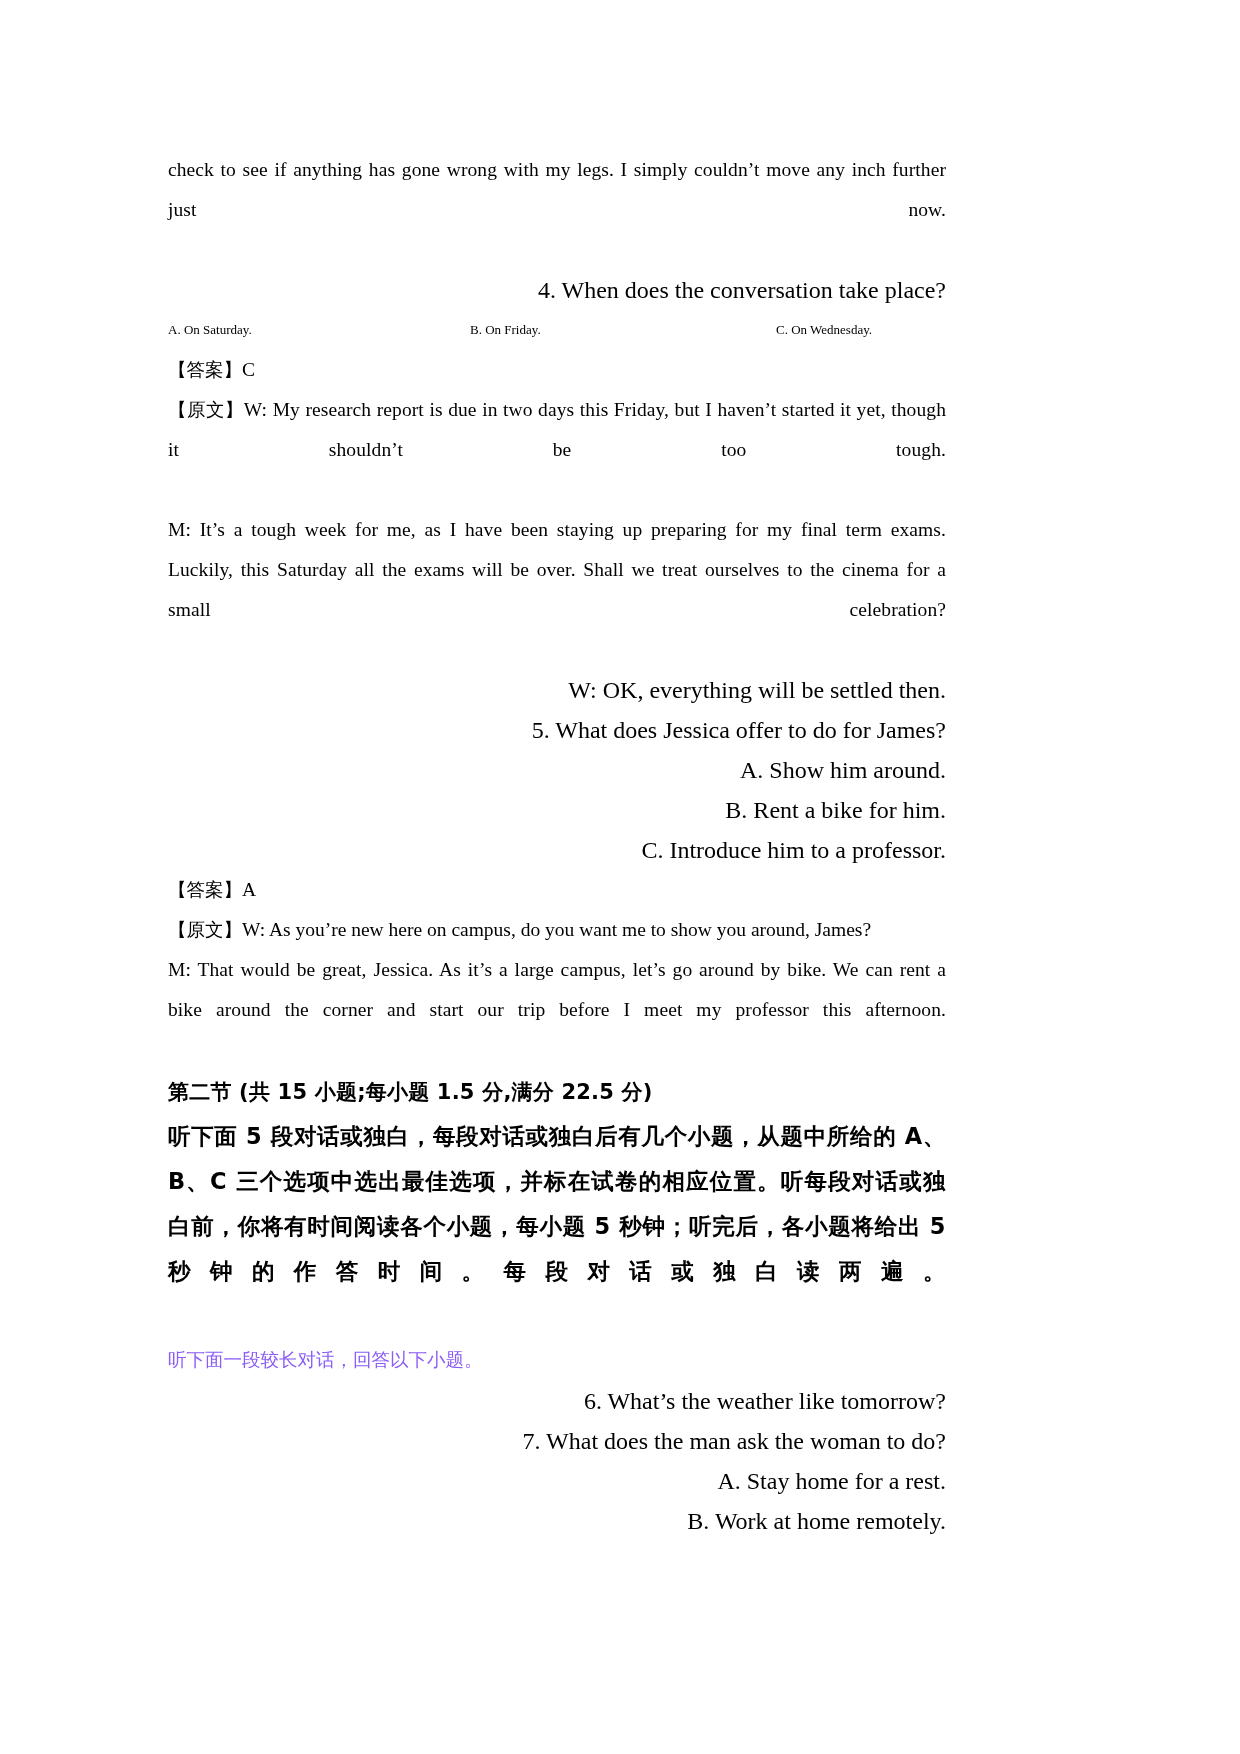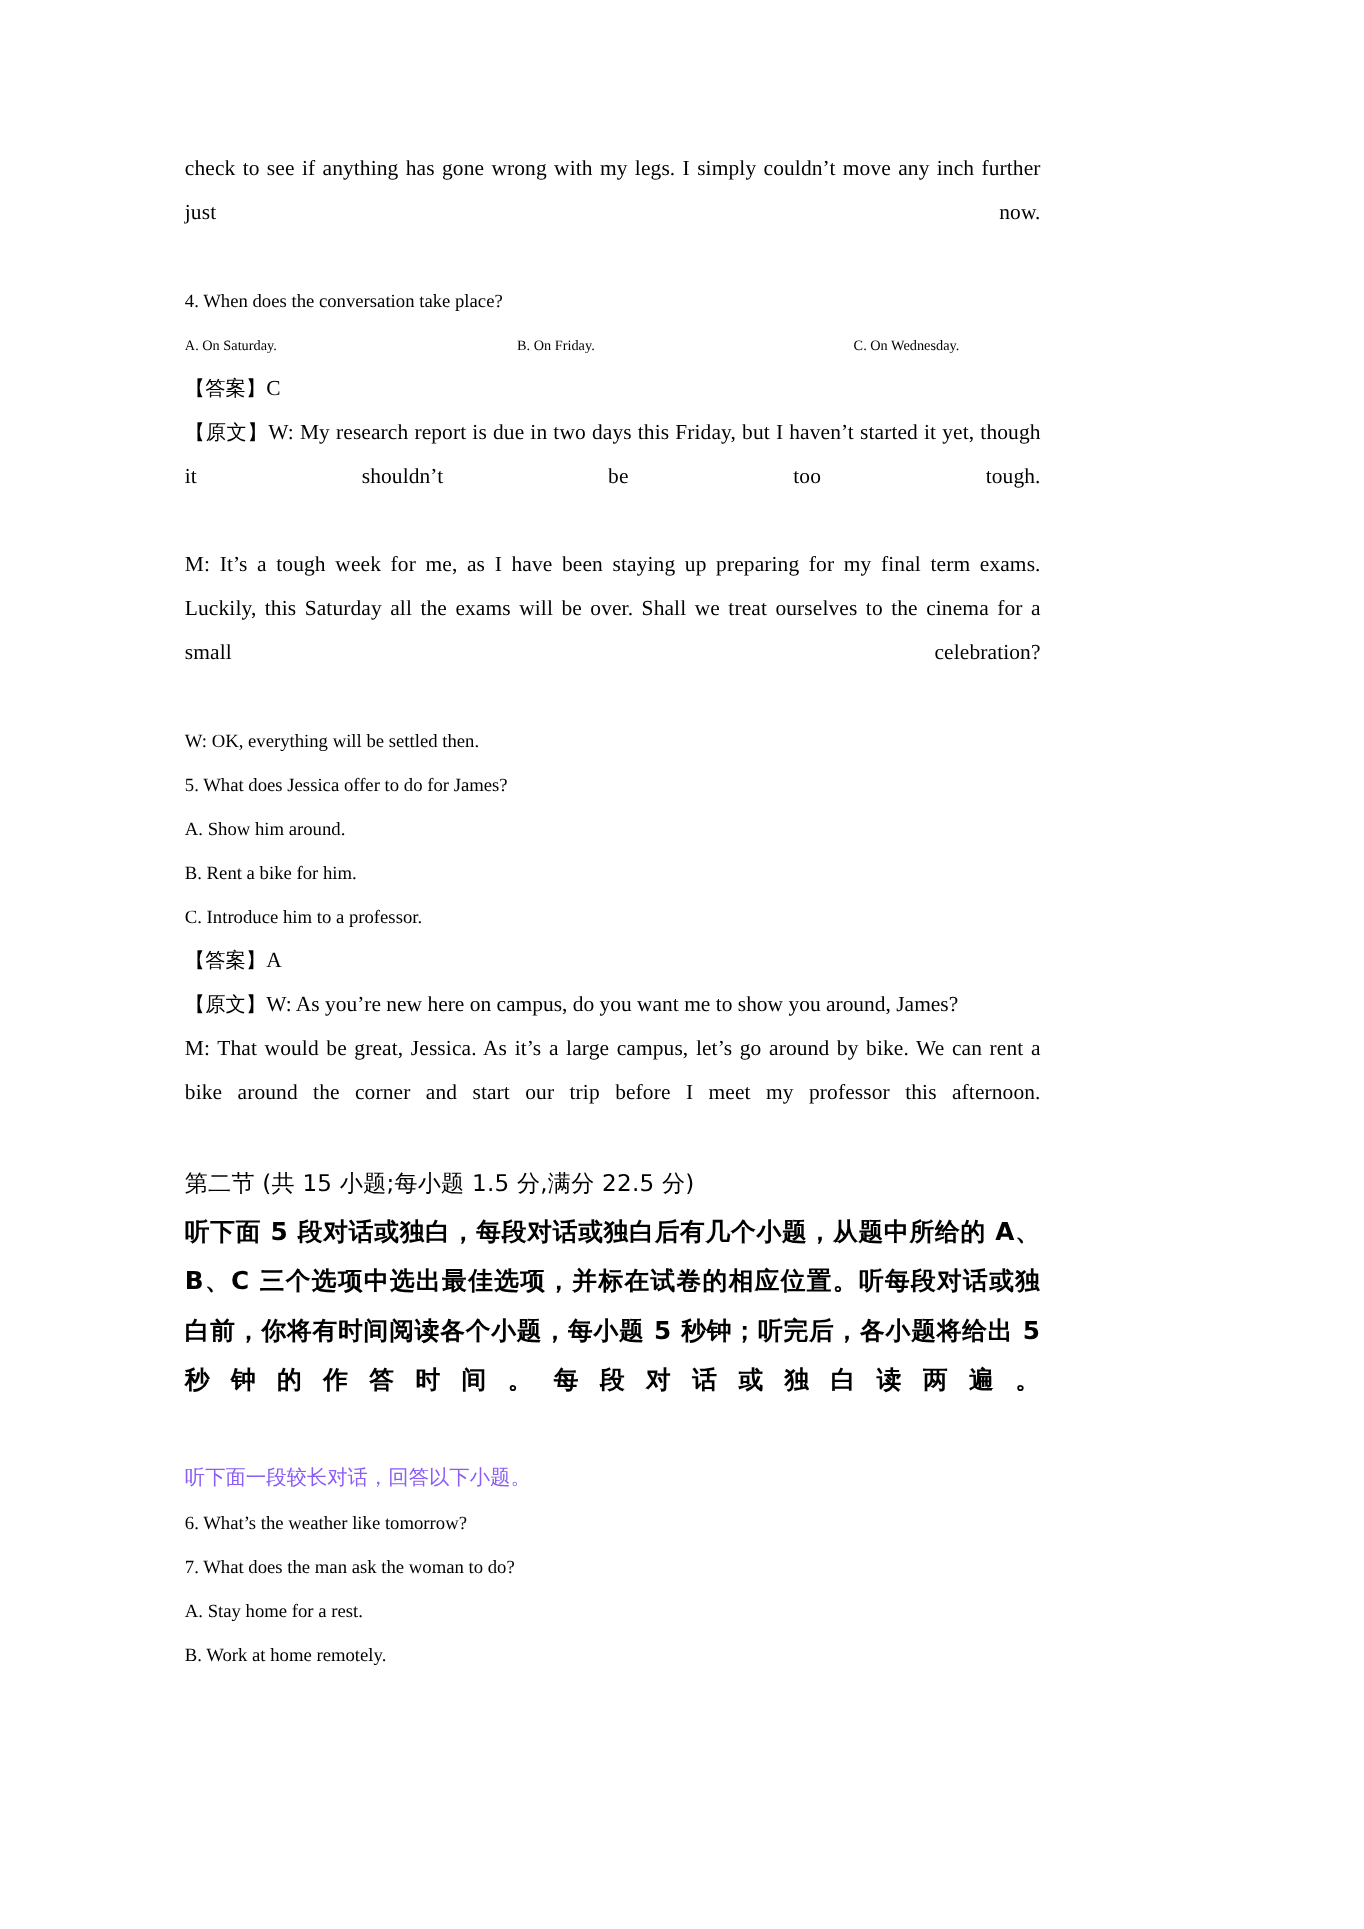--- a/index.html
+++ b/index.html
@@ -9,21 +9,21 @@
     background: #ffffff;
   }
   body {
     font-family: "Liberation Serif", "DejaVu Serif", serif;
     color: #000000;
   }
   .page {
     position: relative;
     width: 1240px;
     height: 1522px;
-    margin: 0 auto;
+    margin: 16px auto;
     background: #ffffff;
     overflow: hidden;
     box-sizing: border-box;
   }
   .content {
     position: absolute;
     left: 168px;
     top: 134px;
     width: 778px;
   }
@@ -40,23 +40,24 @@
   }
   .para.just {
     text-align: justify;
   }
   .para.just:after {
     content: "";
     display: inline-block;
     width: 100%;
   }
   .line {
-    font-size: 17px;
+    font-size: 24px;
     line-height: 40px;
     white-space: nowrap;
+    text-align: right;
   }
 
   
   .opts {
     position: relative;
     height: 40px;
     font-size: 13px;
     line-height: 40px;
   }
   .opts .o {
@@ -87,21 +88,21 @@
   
   .sec-head {
     font-size: 22px;
     line-height: 43px;
     font-weight: bold;
     white-space: nowrap;
     letter-spacing: 0.2px;
   }
   .sec-head .zh {
     font-family: "DejaVu Sans", "Liberation Sans", sans-serif;
-    font-weight: normal;
+    font-weight: bold;
     font-size: 21px;
   }
 
   
   .zh-bold {
     font-family: "DejaVu Sans", "Liberation Sans", sans-serif;
     font-weight: bold;
     font-size: 22.5px;
     line-height: 45px;
     text-align: justify;

